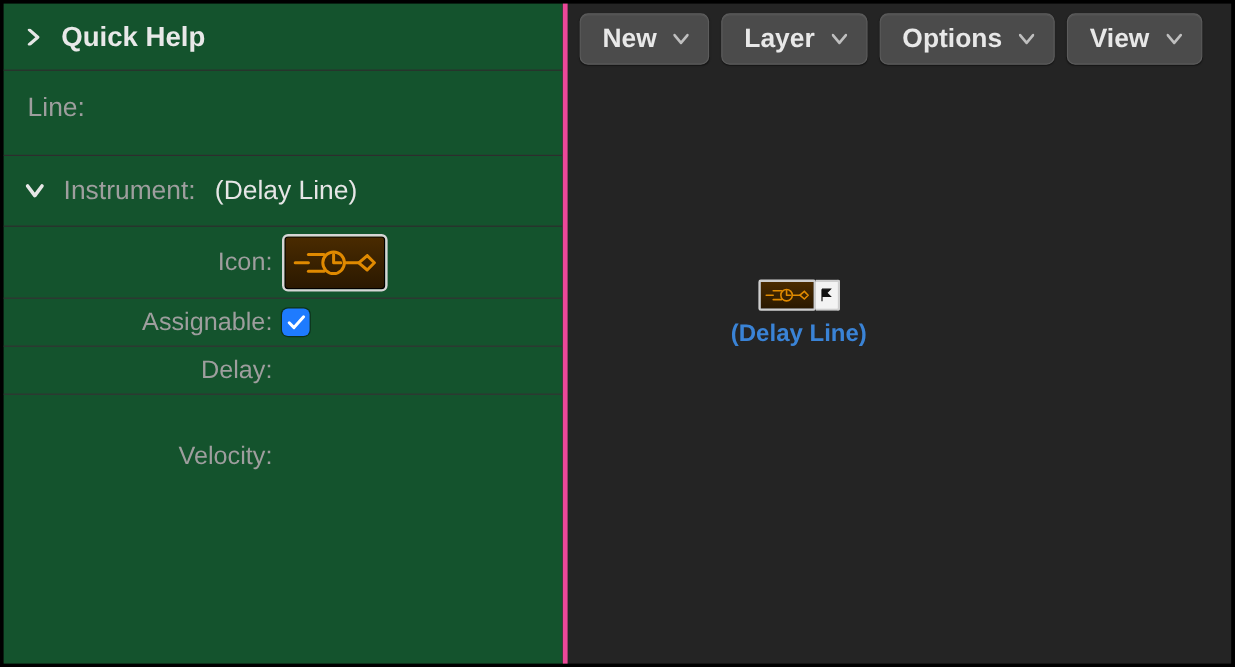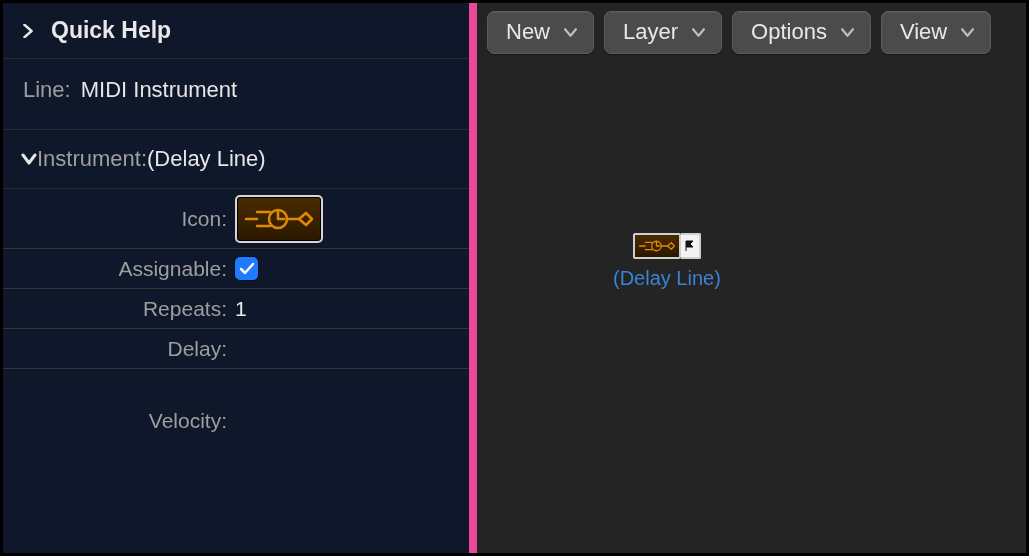--- a/index.html
+++ b/index.html
@@ -1,42 +1,42 @@
 <!DOCTYPE html>
 <html><head>
 <meta charset="utf-8">
 <style>
   * { box-sizing: border-box; margin: 0; padding: 0; }
   html, body { width: 1029px; height: 556px; overflow: hidden; font-family: -apple-system, "Helvetica Neue", Arial, sans-serif; background:#000; }
   .app { display:flex; width:1029px; height:556px; border: 3px solid #000; }
   
-  .left { width:466px; background:#0f172a; display:flex; flex-direction:column; color:#b7b7b7; font-size:21px; }
+  .left { width:466px; background:#14532d; display:flex; flex-direction:column; color:#b7b7b7; font-size:21px; }
   .row { border-bottom:1px solid #2d2d2d; }
   .quick-help { display:flex; align-items:center; gap:16px; padding:14px 18px; color:#e8e8e8; font-weight:600; font-size:23px; }
   .qh-chevron { width:14px; height:14px; }
   .layer-row { padding:18px 20px 26px 20px; display:flex; gap:10px; align-items:baseline; }
   .layer-label { color:#9e9e9e; font-size:22px; }
   .layer-value { color:#e6e6e6; font-size:22px; }
-  .inst-row { padding:16px 20px 16px 18px; display:flex; align-items:center; }
+  .inst-row { padding:16px 20px 16px 18px; display:flex; align-items:center; gap:16px; }
   .inst-label { color:#9e9e9e; font-size:22px; }
   .inst-value { color:#e6e6e6; font-size:22px; }
   .chev-down { width:16px; height:16px; }
   .props { display:flex; flex-direction:column; }
   .prop { display:flex; align-items:center; height:40px; border-bottom:1px solid #333; }
   .prop-label { width:232px; text-align:right; padding-right:8px; color:#9e9e9e; font-size:21px; }
   .prop-value { flex:1; color:#e7e7e7; font-size:21px; position:relative; }
   .icon-cell { padding:6px 0; height:56px; }
   .icon-btn { width:88px; height:48px; border:2px solid #d6d6d6; border-radius:5px; background:linear-gradient(#4a2b00,#2a1800); display:flex; align-items:center; justify-content:center; box-shadow:0 0 0 1px #000 inset; }
   .delay-glyph { width:70px; height:34px; }
   .checkbox { width:23px; height:23px; border-radius:5px; background:#1e7bff; display:flex; align-items:center; justify-content:center; box-shadow:0 0 0 1px rgba(0,0,0,.4); }
   .checkbox svg { width:16px; height:16px; }
   .steppers { position:absolute; right:14px; top:50%; transform:translateY(-50%); width:16px; height:22px; display:flex; flex-direction:column; justify-content:space-between; }
   .steppers svg { width:12px; height:8px; display:block; }
   
-  .right { flex:1; background:#242424; position:relative; border-left:8px solid #ec4899; }
+  .right { flex:1; background:#242424; position:relative; border-left:4px solid #ec4899;font-weight:bold; }
   .toolbar { position:absolute; top:8px; left:10px; right:10px; display:flex; gap:10px; }
   .tbtn { background:#4b4b4b; color:#e8e8e8; font-size:22px; border-radius:7px; border:1px solid #5c5c5c; padding:7px 16px 8px 18px; display:flex; align-items:center; gap:14px; box-shadow: inset 0 1px 0 rgba(255,255,255,.06), 0 1px 1px rgba(0,0,0,.4); cursor:default; }
   .tbtn .dd { width:13px; height:13px; opacity:.8; }
   .node { position:absolute; left:136px; top:230px; text-align:center; }
   .node-top { display:flex; align-items:stretch; justify-content:center; }
   .node-icon { width:48px; height:26px; background:linear-gradient(#4a2b00,#2a1800); border:2px solid #cfcfcf; border-radius:2px; display:flex; align-items:center; justify-content:center; }
   .node-icon svg { width:40px; height:18px; }
   .node-cap { width:20px; height:26px; background:#f3f3f3; border:2px solid #cfcfcf; border-left:none; border-radius:0 2px 2px 0; display:flex; align-items:center; justify-content:center; }
   .node-cap svg { width:10px; height:12px; }
   .node-label { color:#3a83d6; font-size:20px; margin-top:8px; white-space:nowrap; }
@@ -50,21 +50,20 @@
 
     <div class="row quick-help">
       <svg class="qh-chevron" viewBox="0 0 16 16">
         <path d="M4 1 L12 8 L4 15" fill="none" stroke="#e6e6e6" stroke-width="3" stroke-linecap="round" stroke-linejoin="round"></path>
       </svg>
       <span>Quick Help</span>
     </div>
 
     <div class="row layer-row">
       <span class="layer-label">Line:</span>
-      <span class="layer-value">MIDI Instrument</span>
     </div>
 
     <div class="row inst-row">
       <svg class="chev-down" viewBox="0 0 16 16">
         <path d="M2 4 L8 12 L14 4" fill="none" stroke="#e6e6e6" stroke-width="3" stroke-linecap="round" stroke-linejoin="round"></path>
       </svg>
       <span class="inst-label">Instrument:</span>
       <span class="inst-value">(Delay Line)</span>
     </div>
 
@@ -94,24 +93,20 @@
         <div class="prop-value">
           <div class="checkbox">
             <svg viewBox="0 0 16 16">
                 <path d="M2 8 L6 12 L14 3" fill="none" stroke="#fff" stroke-width="2.5" stroke-linecap="round" stroke-linejoin="round"></path>
               </svg>
           </div>
         </div>
       </div>
 
 
-      <div class="prop">
-        <div class="prop-label">Repeats:</div>
-        <div class="prop-value">1</div>
-      </div>
 
       <div class="prop">
         <div class="prop-label">Delay:</div>
       </div>
 
 
       <div class="prop" style="border-bottom:none;margin-top:32px;">
         <div class="prop-label">Velocity:</div>
         <div class="prop-value"></div>
       </div>

